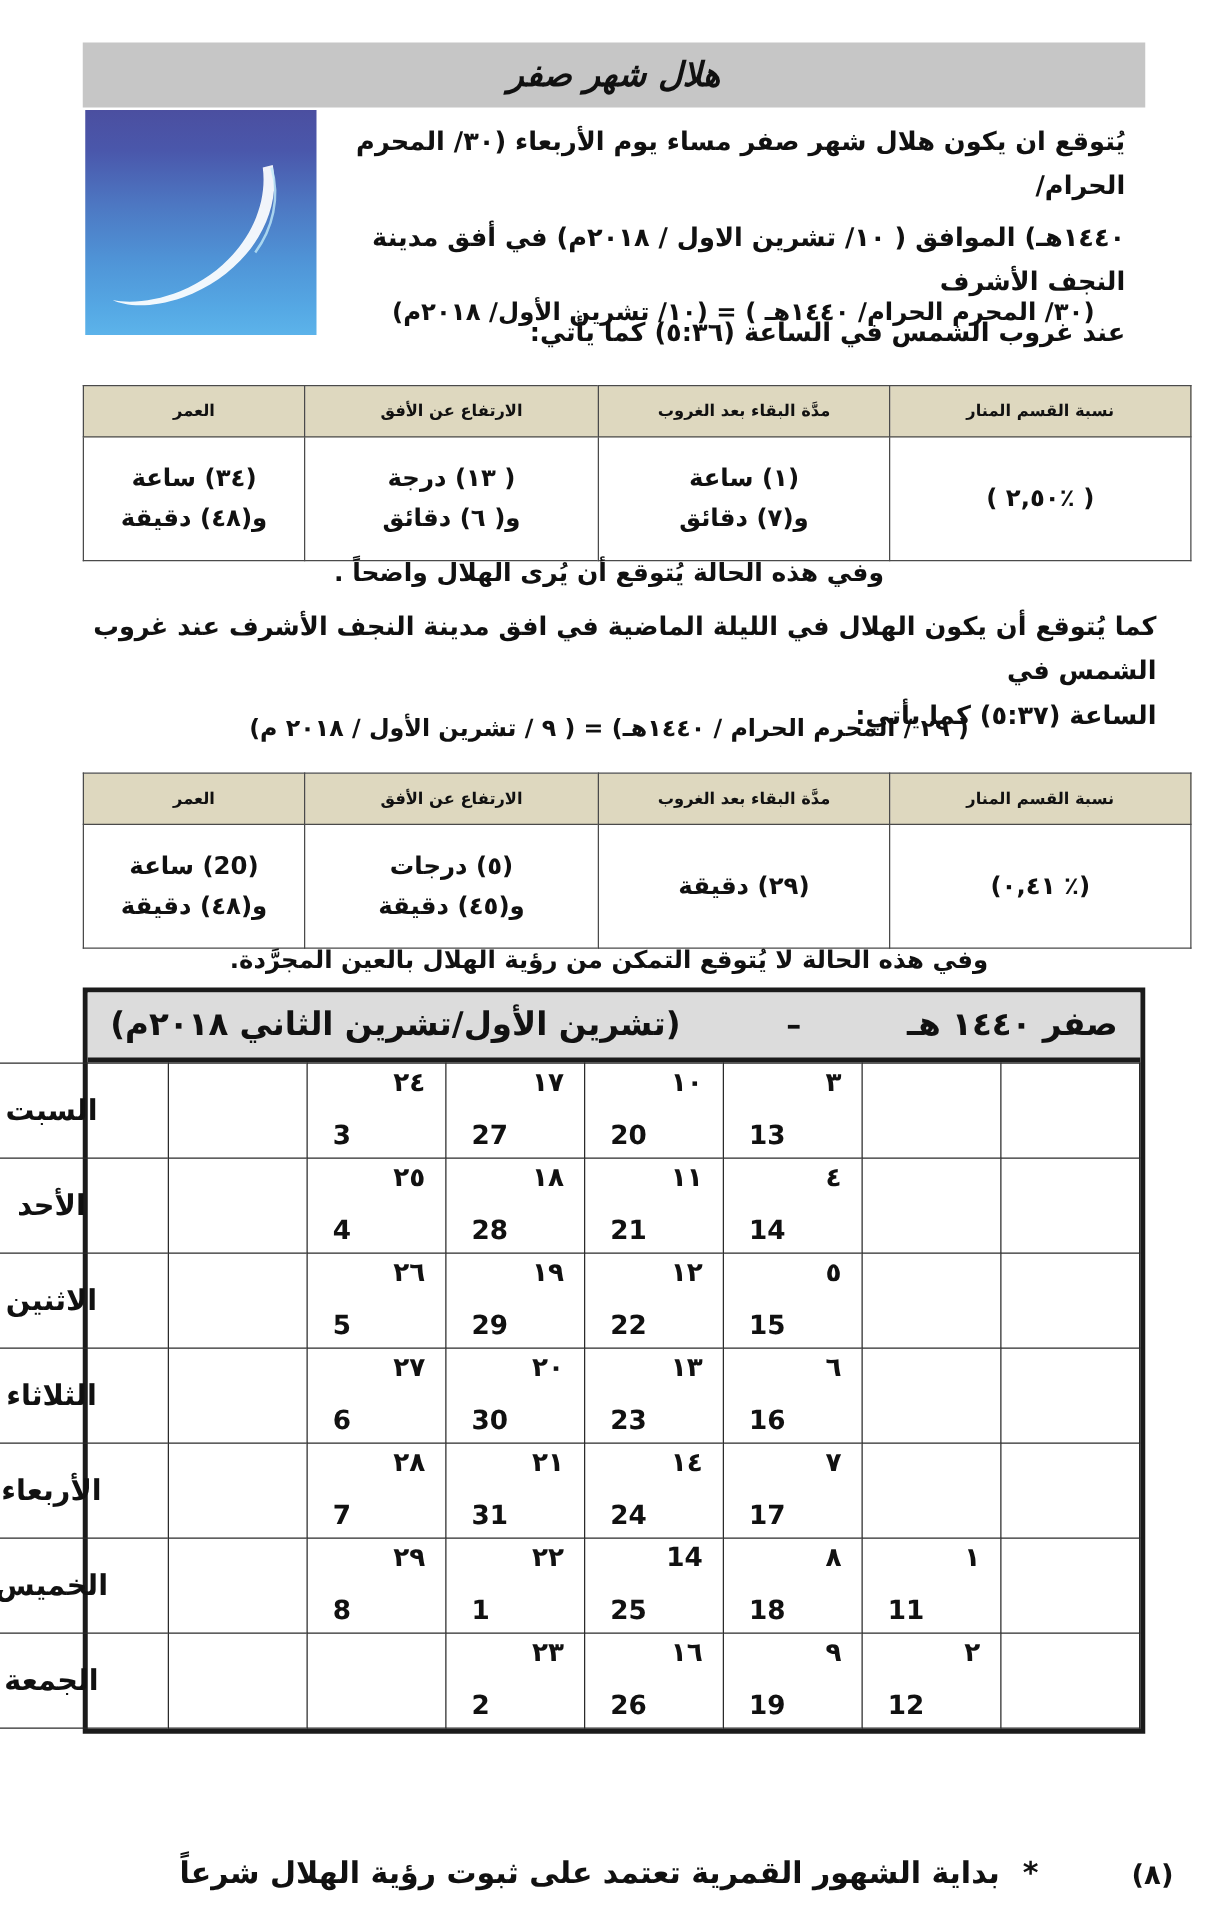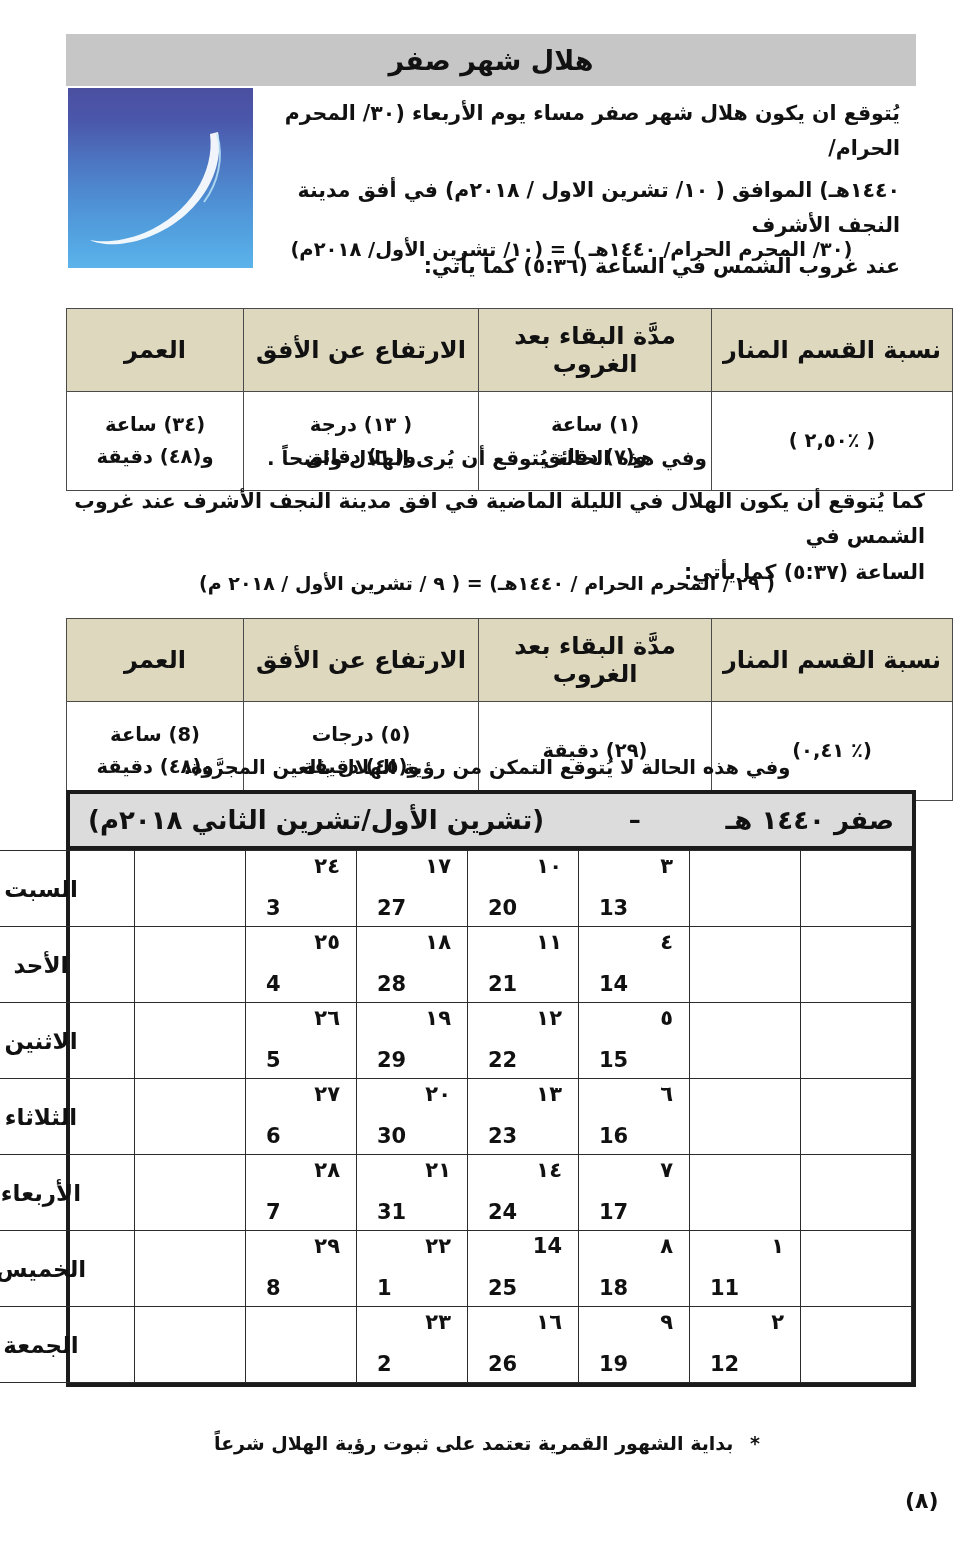--- a/index.html
+++ b/index.html
@@ -31,20 +31,21 @@
     background: #c6c6c6;
     display: flex;
     align-items: center;
     justify-content: center;
   }
   .title-bar .title-text {
     font-size: 27px;
     font-weight: bold;
     letter-spacing: 0.5px;
     color: #111;
+    font-style: italic;
   }
 
   
   .moon-photo {
     position: absolute;
     left: 68px;
     top: 88px;
     width: 185px;
     height: 180px;
     background: linear-gradient(to bottom,
@@ -68,21 +69,21 @@
     direction: rtl;
   }
   .intro-block p {
     margin: 0 16px 6px 0;
     font-size: 20.5px;
     font-weight: bold;
     line-height: 1.72;
   }
   .eq-line {
     position: absolute;
-    right: 79px;
+    right: 56px;
     top: 238px;
     width: 655px;
     text-align: center;
     font-size: 19.5px;
     font-weight: bold;
     direction: rtl;
   }
 
   
   .data-table {
@@ -97,24 +98,24 @@
   .data-table.t2 { top: 618px; }
 
   .data-table th,
   .data-table td {
     border: 1.5px solid #4a4a4a;
     text-align: center;
     vertical-align: middle;
   }
   .data-table th {
     background: #ded8bf;
-    font-size: 24px;
+    font-size: 13px;
     font-weight: bold;
     height: 40px;
-    padding: 13px 4px;
+    padding: 0 4px;
   }
   .data-table td {
     background: #ffffff;
     font-size: 19.5px;
     font-weight: bold;
     height: 90px;
     padding: 4px 6px;
     line-height: 1.65;
   }
   .data-table .col-age    { width: 168px; }
@@ -227,24 +228,24 @@
     left: 20px;
     font-size: 21px;
     font-weight: bold;
     direction: ltr;
   }
 
   
   .footnote {
     position: absolute;
     right: 66px;
-    top: 1432px;
-    width: 850px;
-    text-align: center;
-    font-size: 19px;
+    top: 1484px;
+    width: 850px;
+    text-align: center;
+    font-size: 24px;
     font-weight: bold;
     direction: rtl;
   }
   .footnote .star { margin-left: 10px; }
   .page-number {
     position: absolute;
     left: 905px;
     top: 1488px;
     font-size: 22px;
     font-weight: bold;
@@ -326,21 +327,21 @@
           <span class="cell-line">(٪ ٠,٤١)</span>
         </td>
         <td>
           <span class="cell-line">(٢٩) دقيقة</span>
         </td>
         <td>
           <span class="cell-line">(٥) درجات</span>
           <span class="cell-line">و(٤٥) دقيقة</span>
         </td>
         <td>
-          <span class="cell-line">(8) ساعة</span>
+          <span class="cell-line">(20) ساعة</span>
           <span class="cell-line">و(٤٨) دقيقة</span>
         </td>
       </tr>
     </tbody>
   </table>
 
   <div class="note-3">وفي هذه الحالة لا يُتوقع التمكن من رؤية الهلال بالعين المجرَّدة.</div>
 
   <div class="calendar-wrap">
     <div class="cal-banner">

